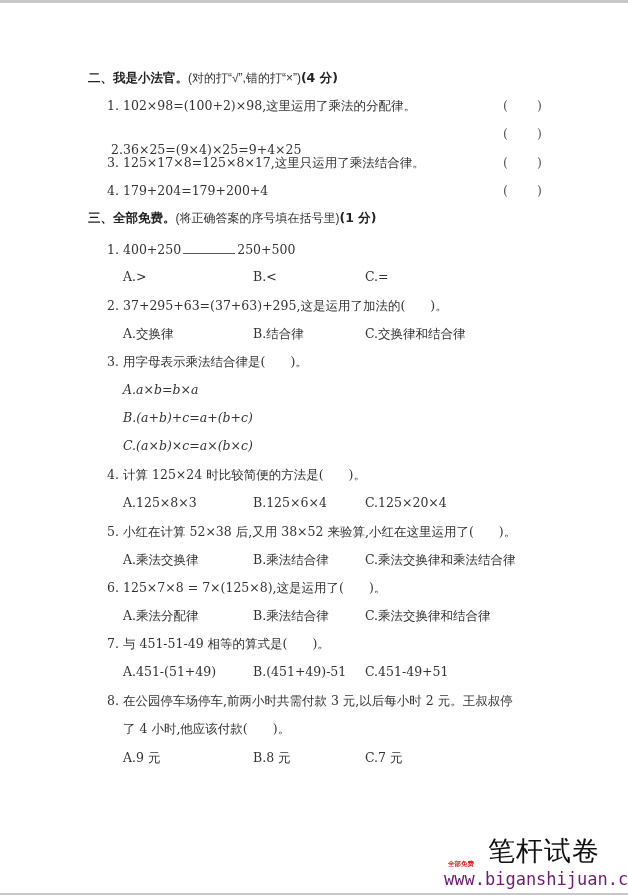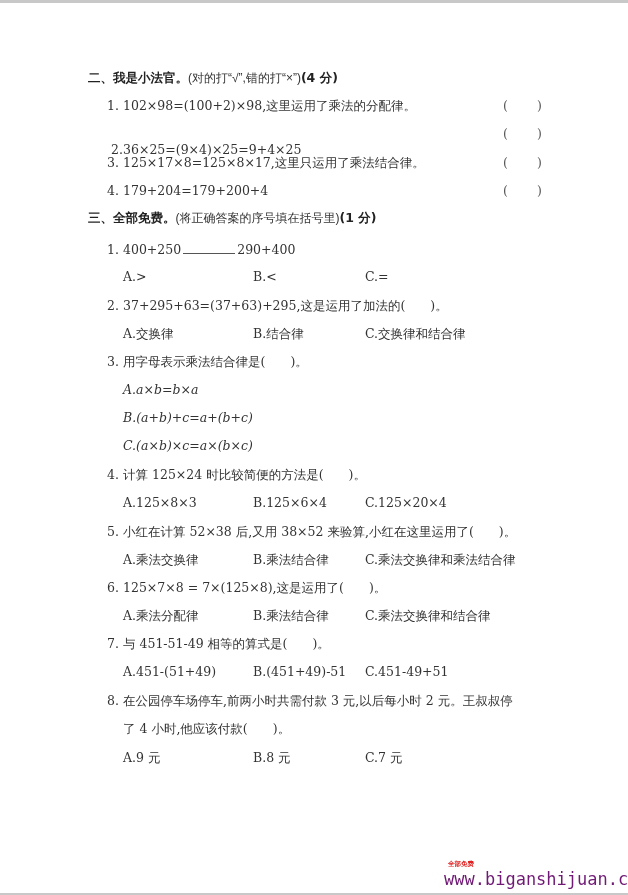--- a/index.html
+++ b/index.html
@@ -55,21 +55,21 @@
   <span class="num">4.</span><span>179+204=179+200+4</span>
 </div>
 <span class="paren" style="left:503px;top:183px;">(</span>
 <span class="paren" style="left:537px;top:183px;">)</span>
 
 <div class="line heading" style="left:88px;top:210px;">
   <span>三、全部免费。</span><span class="note">(将正确答案的序号填在括号里)</span><span class="score">(1 分)</span>
 </div>
 
 <div class="line" style="left:107px;top:241px;">
-  <span class="num">1.</span><span>400+250</span><span class="blank"></span><span>290+400</span>
+  <span class="num">1.</span><span>400+250</span><span class="blank"></span><span>250+500</span>
 </div>
 <span class="opt" style="left:123px;top:269px;">A.&gt;</span>
 <span class="opt" style="left:253px;top:269px;">B.&lt;</span>
 <span class="opt" style="left:365px;top:269px;">C.=</span>
 
 <div class="line" style="left:107px;top:298px;">
   <span class="num">2.</span><span>37+295+63=(37+63)+295,这是运用了加法的(　　)。</span>
 </div>
 <span class="opt" style="left:123px;top:326px;">A.交换律</span>
 <span class="opt" style="left:253px;top:326px;">B.结合律</span>
@@ -114,17 +114,18 @@
   <span class="num">8.</span><span>在公园停车场停车,前两小时共需付款 3 元,以后每小时 2 元。王叔叔停</span>
 </div>
 <div class="line" style="left:123px;top:721px;">
   <span>了 4 小时,他应该付款(　　)。</span>
 </div>
 <span class="opt" style="left:123px;top:750px;">A.9 元</span>
 <span class="opt" style="left:253px;top:750px;">B.8 元</span>
 <span class="opt" style="left:365px;top:750px;">C.7 元</span>
 
 <div class="logo">
+  <span class="logo-title">笔杆试卷</span>
   <span class="logo-free">全部免费</span>
   <span class="logo-url">www.biganshijuan.com</span>
 </div>
 
 <div class="bottombar"></div>
 
 </body></html>

